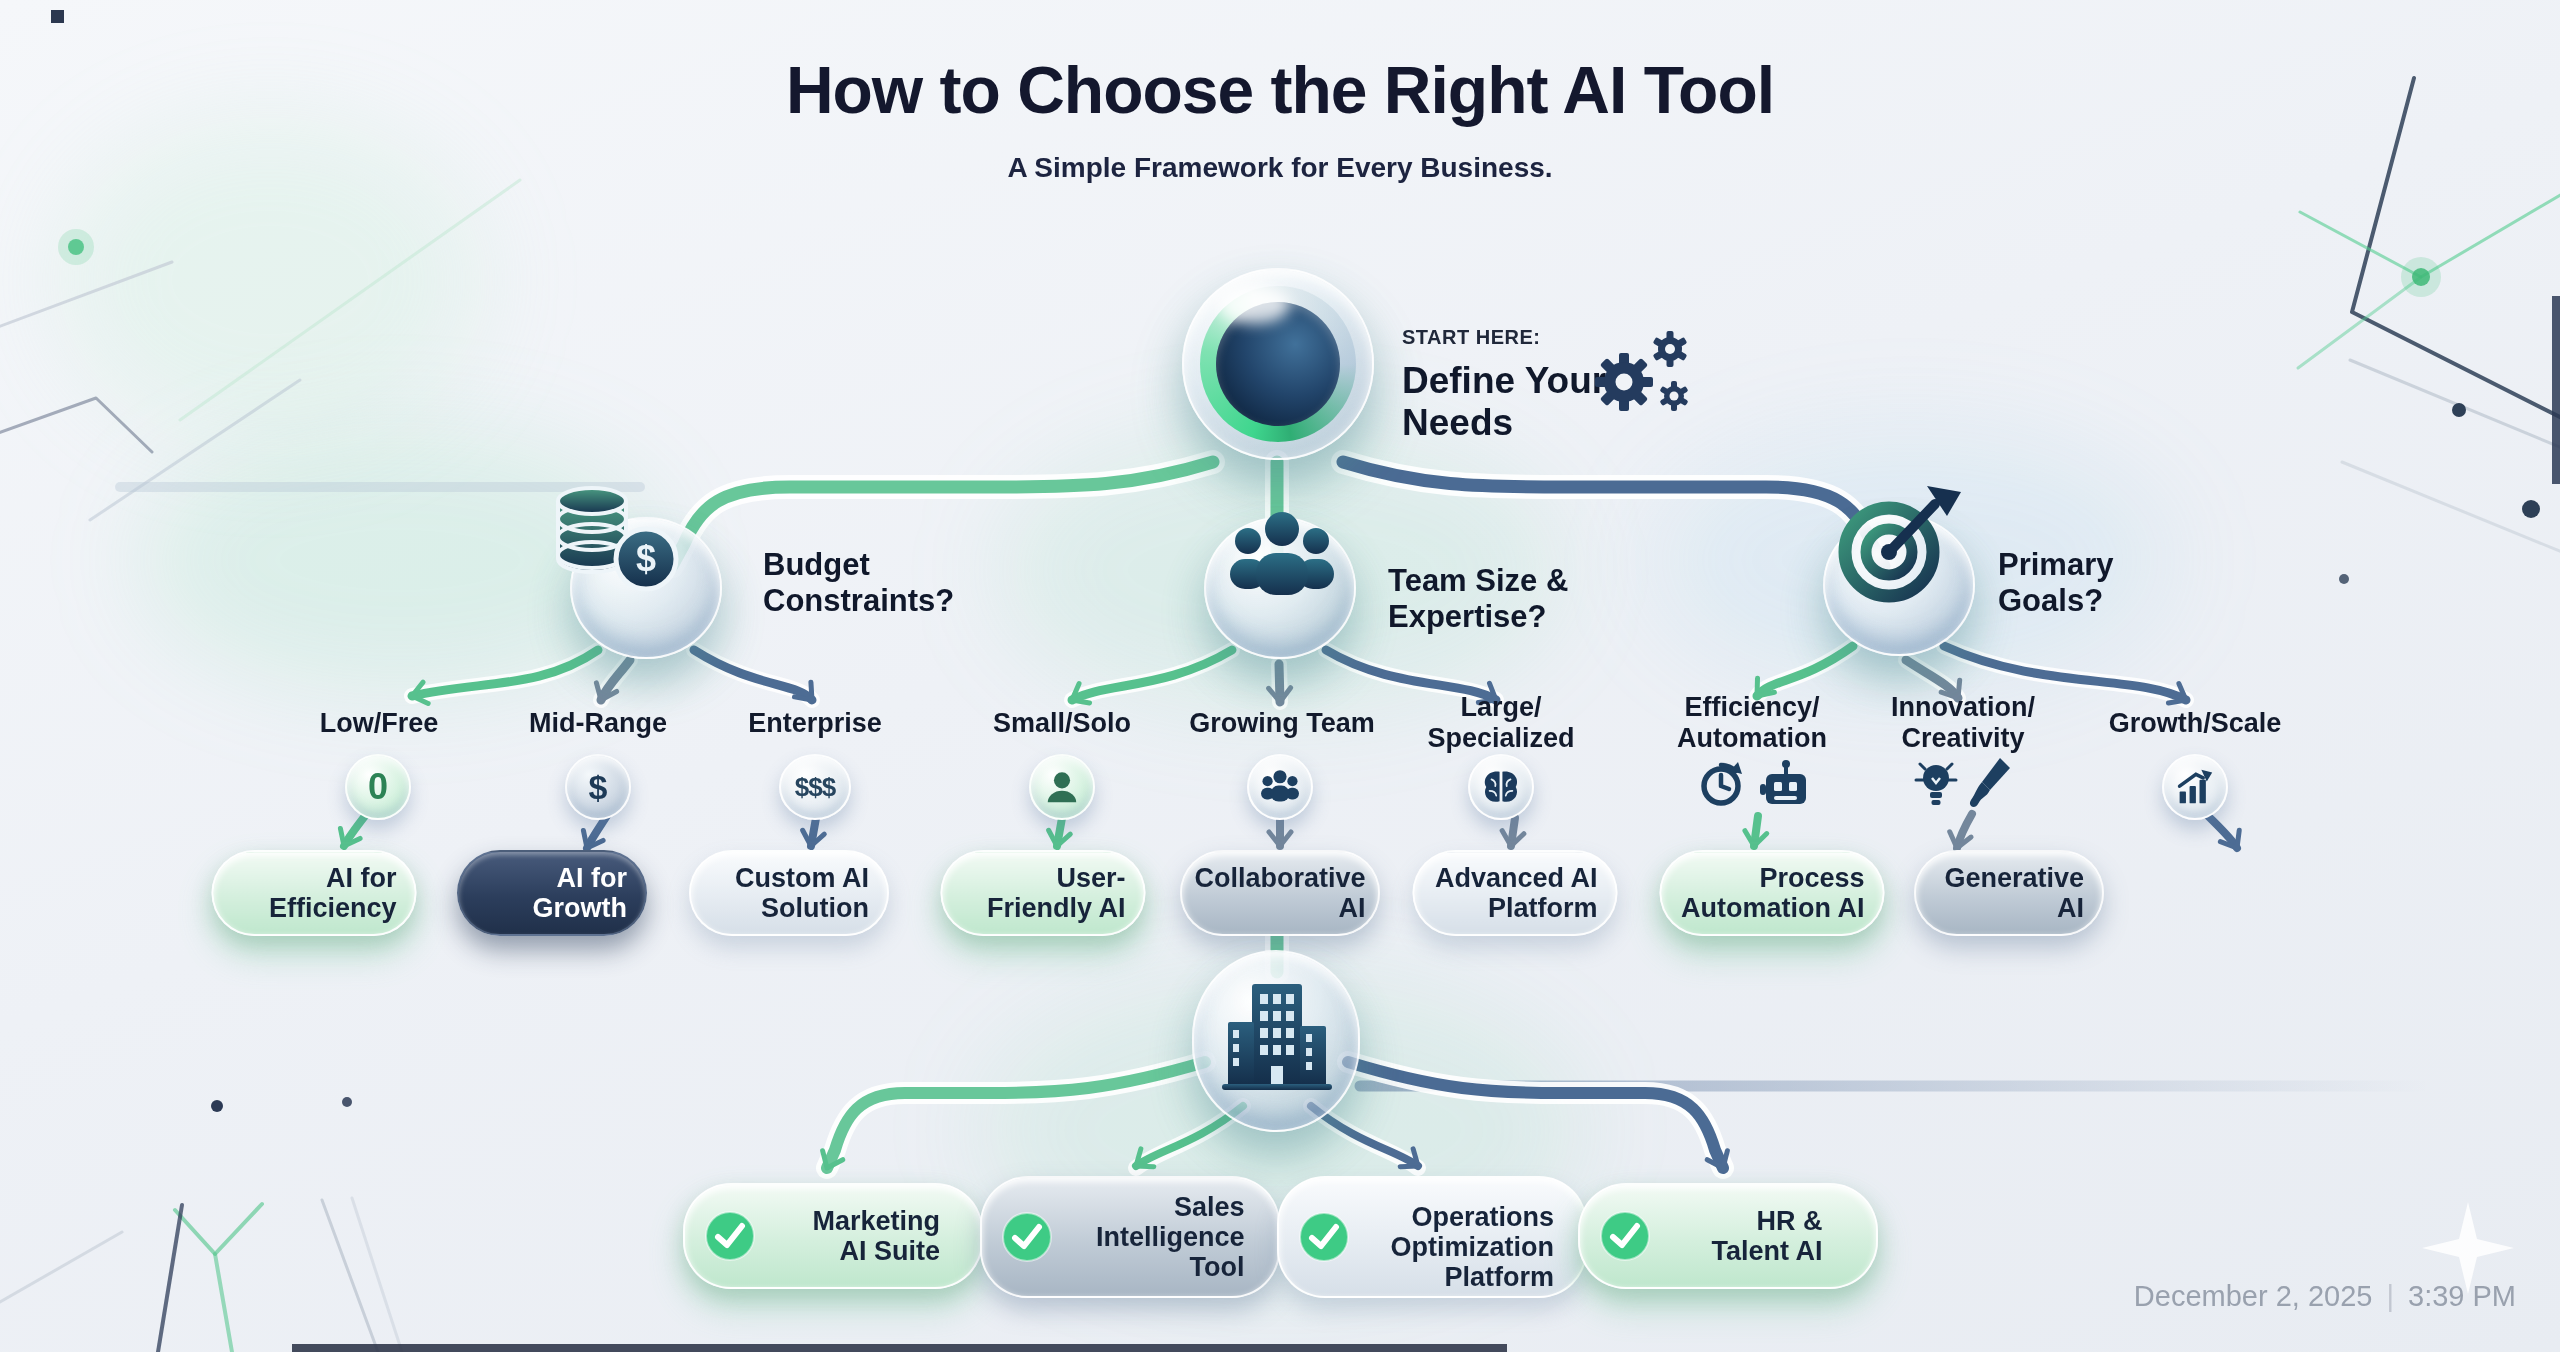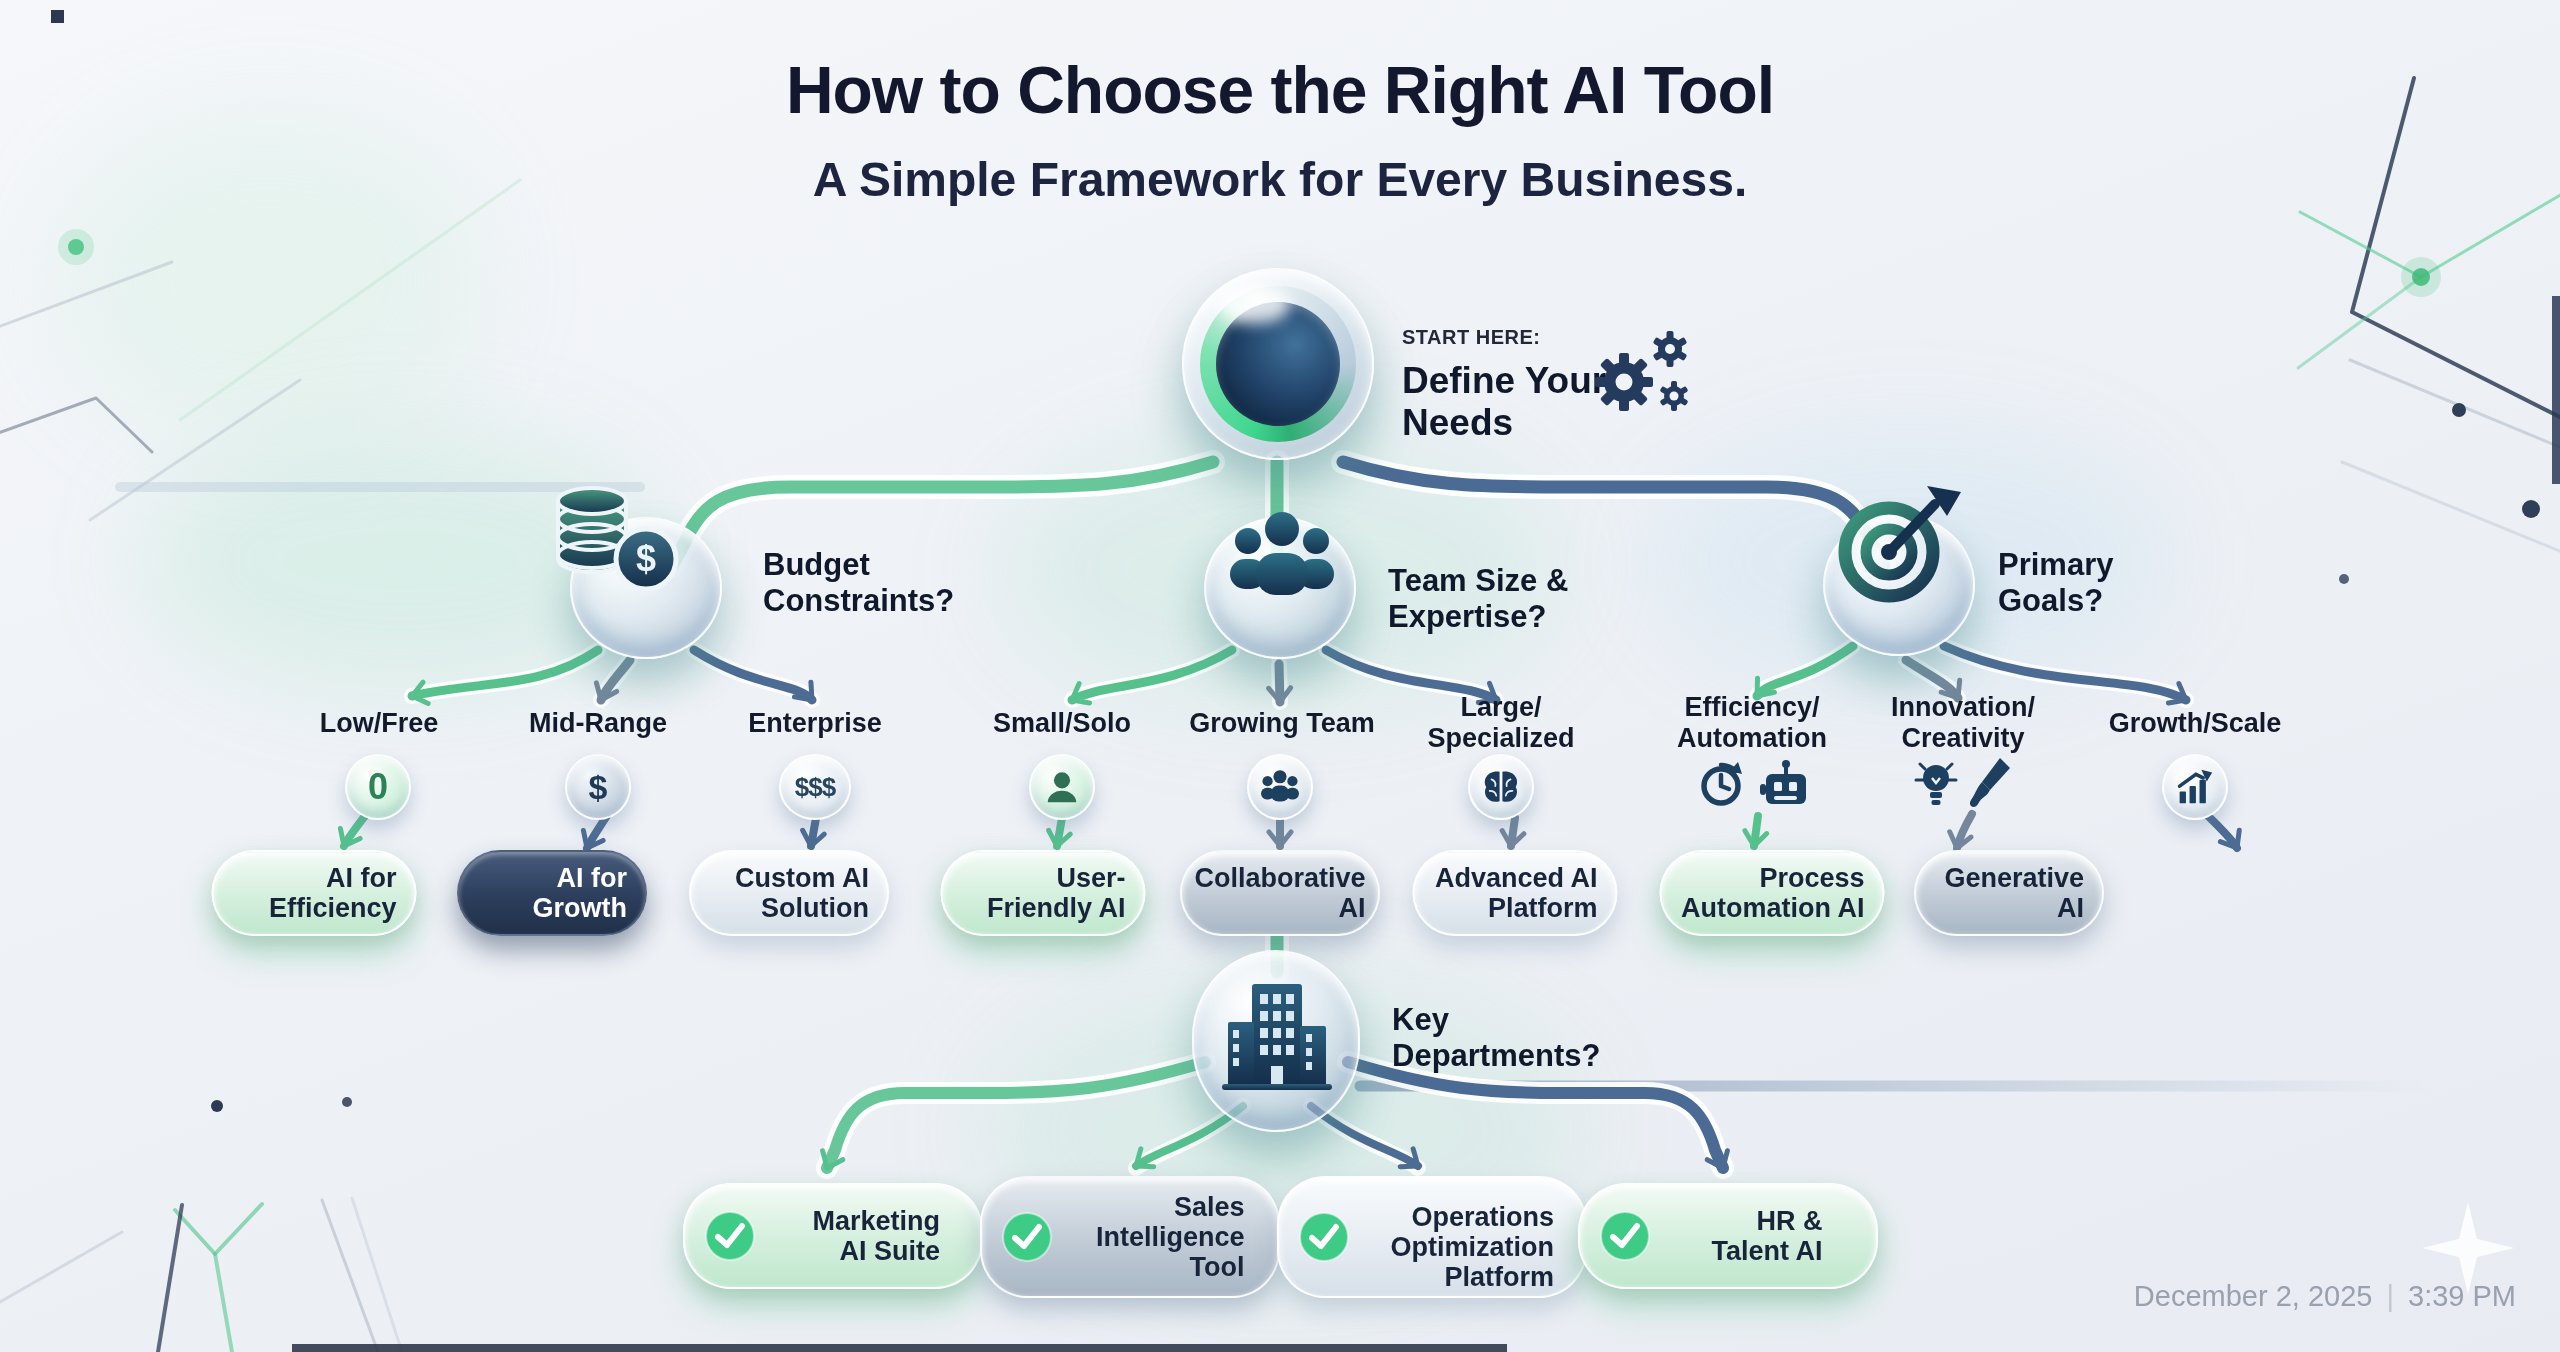--- a/index.html
+++ b/index.html
@@ -12,21 +12,21 @@
   svg{display:block;}
   .abs{position:absolute;}
   .glow{position:absolute;border-radius:50%;filter:blur(48px);pointer-events:none;z-index:0;}
   #bg-decor,#connectors{position:absolute;left:0;top:0;z-index:1;}
   .layer{position:absolute;left:0;top:0;width:100%;height:100%;z-index:2;}
 
   
   .title{position:absolute;left:0;top:52px;width:100%;text-align:center;
     font-size:66px;font-weight:800;letter-spacing:-1px;color:#14182e;}
   .subtitle{position:absolute;left:0;top:152px;width:100%;text-align:center;
-    font-size:48px;font-weight:600;color:#1d2440;}
+    font-size:28px;font-weight:600;color:#1d2440;}
 
   
   .gnode{position:absolute;border-radius:50%;
     background:radial-gradient(circle at 35% 28%,rgba(255,255,255,.97) 0%,rgba(224,234,241,.85) 42%,rgba(176,195,212,.6) 72%,rgba(130,158,184,.45) 100%);
     border:2px solid rgba(255,255,255,.85);
     box-shadow:0 22px 38px rgba(80,110,150,.28),0 26px 46px rgba(96,205,150,.22),
       inset 0 6px 12px rgba(255,255,255,.95),inset 0 -12px 20px rgba(95,135,175,.35);}
   .gnode .nicon{position:absolute;}
 
   
@@ -462,21 +462,20 @@
             <rect x="17" y="66" width="6" height="8"></rect>
             <rect x="17" y="80" width="6" height="8"></rect>
           <rect x="90" y="56" width="6" height="8"></rect>
             <rect x="90" y="70" width="6" height="8"></rect>
             <rect x="90" y="84" width="6" height="8"></rect>
           <rect x="55" y="88" width="12" height="20"></rect>
         </g>
         <rect x="6" y="106" width="110" height="6" rx="3" fill="url(#gbld)"></rect>
       </svg>
     </div>
-    <div class="q" style="left:1392px;top:1002px;width:230px;">Key Departments?</div>
 
     <div class="pill pill-green dept-pill" style="left:833px;top:1183px;width:300px;height:106px;">
       <svg class="check" width="50" height="50" viewBox="0 0 50 50">
         <circle cx="25" cy="25" r="24" fill="#3ecb85"></circle>
         <circle cx="25" cy="25" r="24" fill="none" stroke="#ffffff" stroke-opacity=".5" stroke-width="2"></circle>
         <polyline points="13,26 22,34 37,15" fill="none" stroke="#ffffff" stroke-width="6" stroke-linecap="round" stroke-linejoin="round"></polyline>
       </svg>
       <div class="dtext">
           <span style="max-width:150px;">Marketing AI Suite</span>
         </div>

